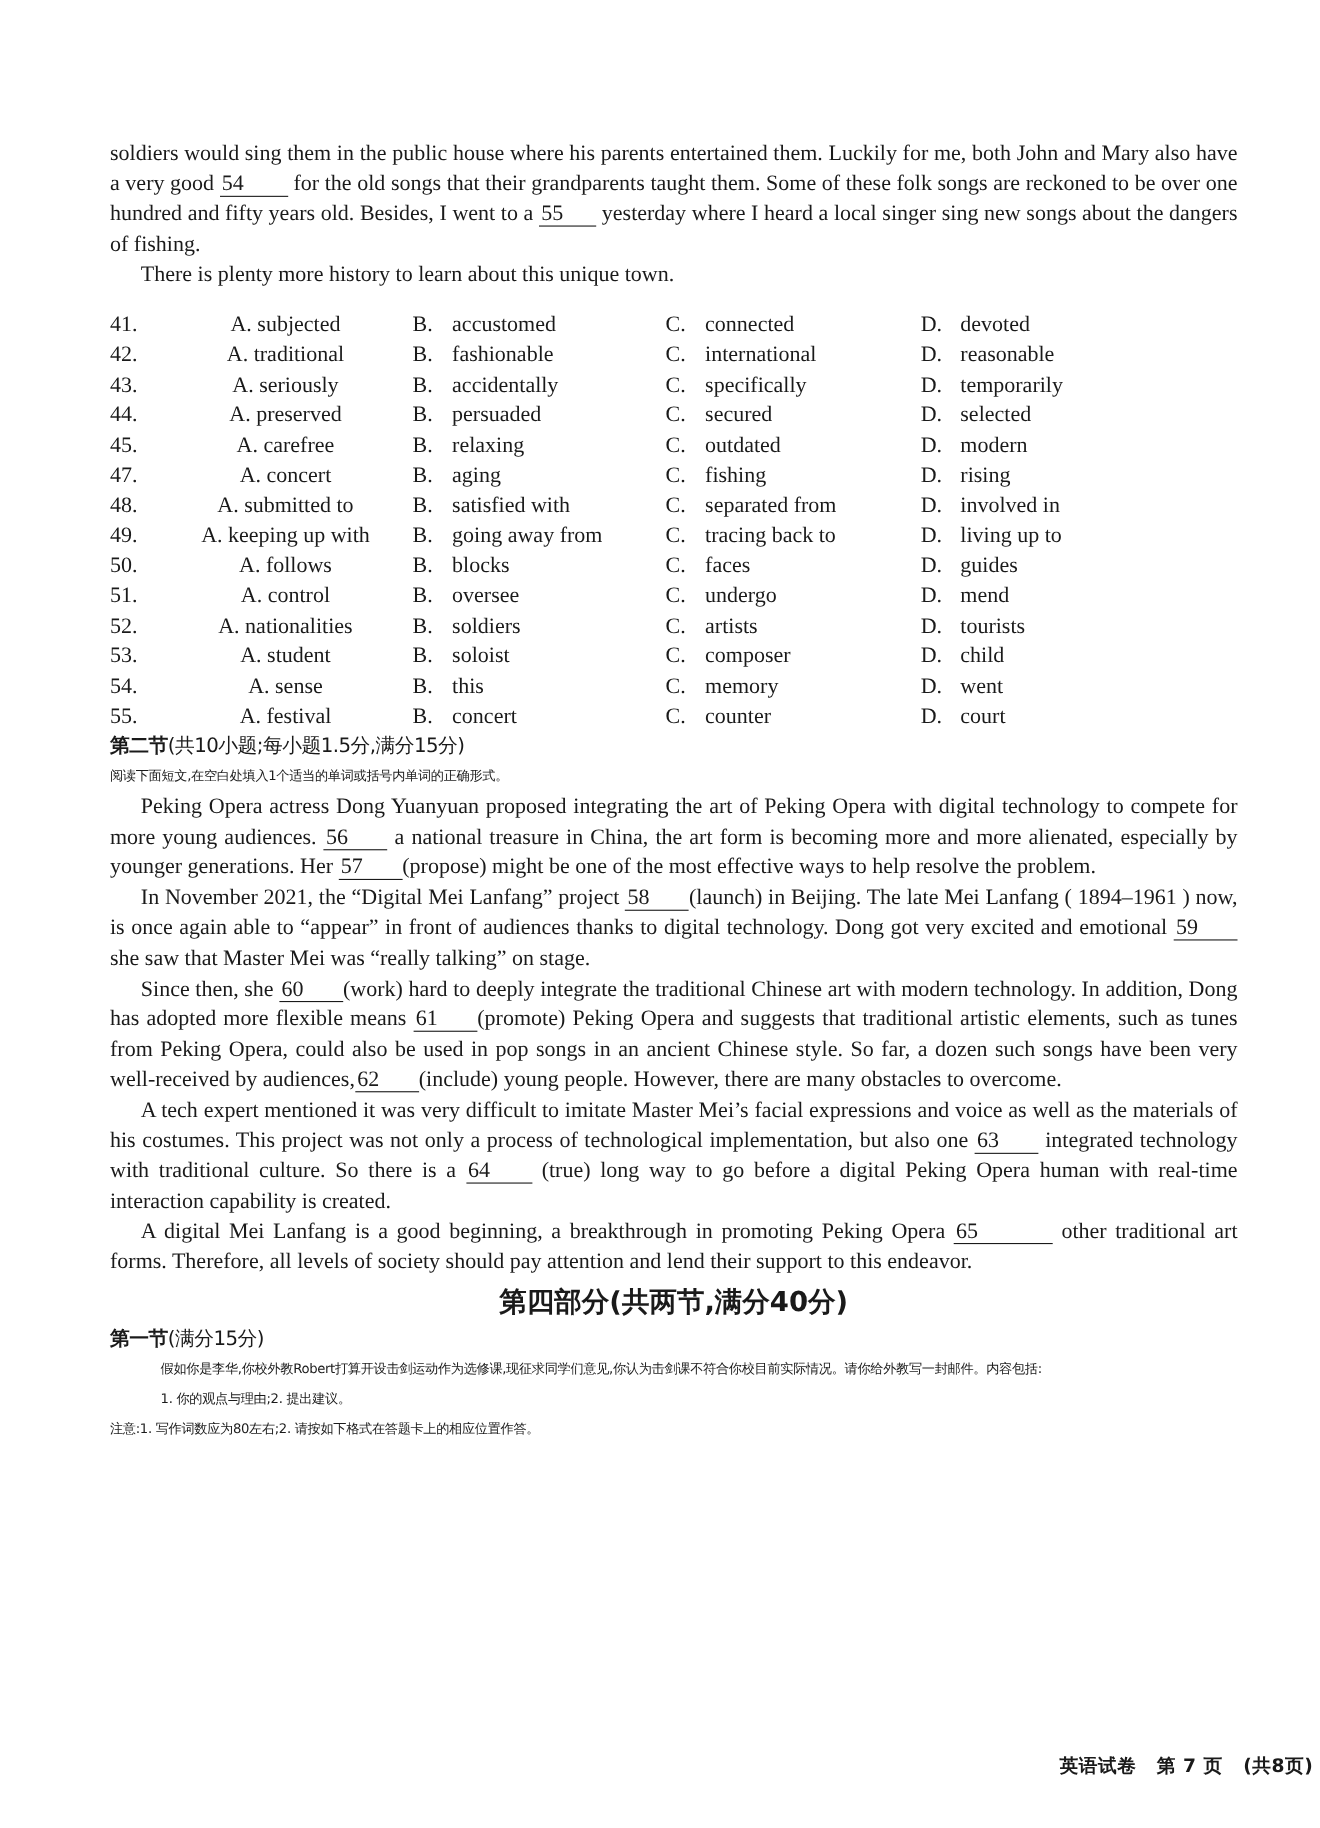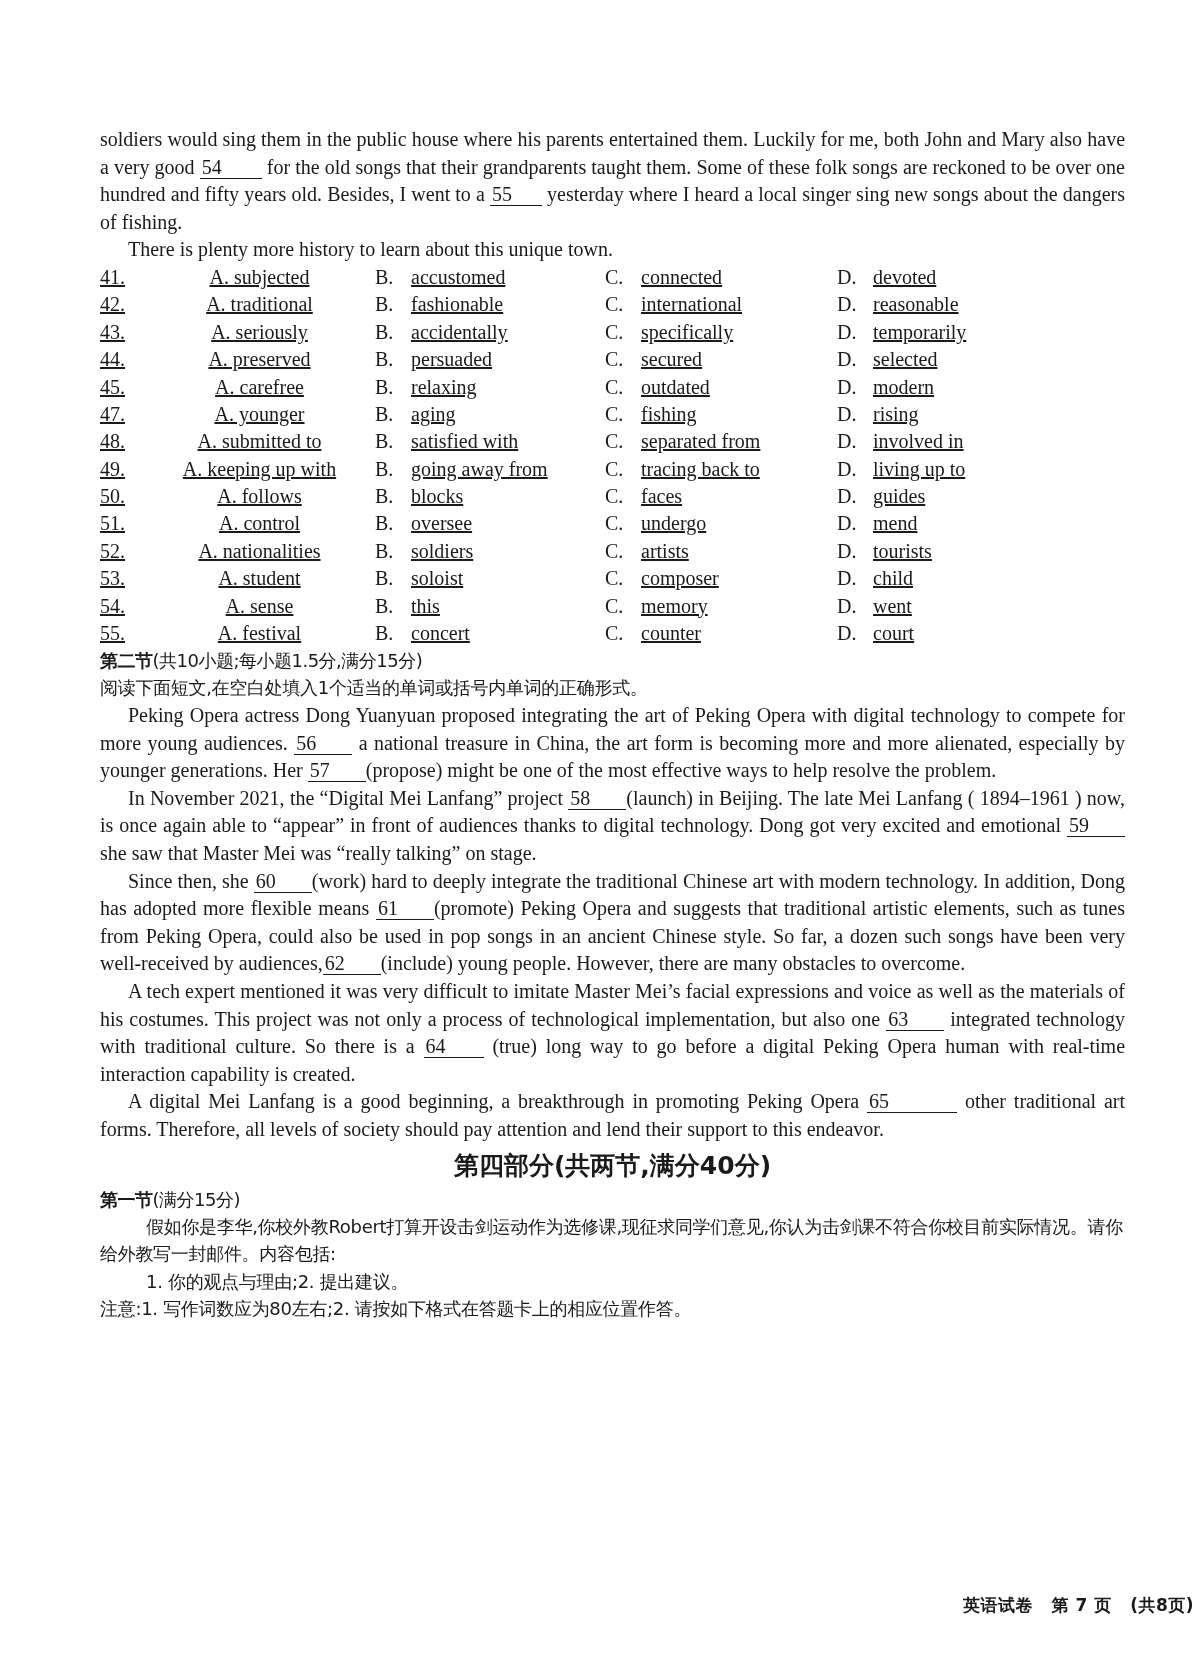--- a/index.html
+++ b/index.html
@@ -18,40 +18,40 @@
     display: inline-block; border-bottom: 1px solid #1a1a1a;
     text-align: center; line-height: 22px; text-indent: 0;
     padding: 0 2px;
   }
   .w54 { min-width: 58px; }
   .w55 { min-width: 48px; }
   .wnorm { min-width: 54px; }
   .w64 { min-width: 56px; }
   .w65 { min-width: 86px; }
 
-  .options { margin-top: 0; text-decoration: underline; }
+  .options { margin-top: 18px; }
   .opt-row {
     display: flex; font-size: 20px; line-height: 27.4px; height: 27.4px;
   }
   .opt-row .num { width: 44px; flex: none; }
   .opt-cell { flex: none; white-space: nowrap; }
   .opt-cell.a { width: 231px; text-align: center; }
   .opt-cell.b { width: 230px; }
   .opt-cell.c { width: 232px; }
   .opt-cell.d { width: 200px; }
   .opt-cell .letter { display: inline-block; }
   .opt-cell.b .letter, .opt-cell.c .letter, .opt-cell.d .letter { width: 36px; }
 
   .section-head {
     font-family: "DejaVu Sans", sans-serif; font-size: 18px; line-height: 27px;
     margin: 0; letter-spacing: -0.5px;
   }
   .section-head .bold { font-weight: bold; }
   .cn {
-    font-family: "DejaVu Sans", sans-serif; font-size: 18px; line-height: 27.6px;
+    font-family: "DejaVu Sans", sans-serif; font-size: 12px; line-height: 27.6px;
     margin: 0; letter-spacing: -0.3px;
   }
   .part-title {
     font-family: "DejaVu Sans", sans-serif; font-size: 25px; font-weight: bold;
     text-align: center; line-height: 40px; margin: 2px 0 0 0;
   }
   .footer {
     position: absolute; top: 1594px; left: 0; width: 1200px; text-align: right;
     font-family: "DejaVu Sans", sans-serif; font-size: 17px; font-weight: bold;
     letter-spacing: 0.5px;
@@ -104,21 +104,21 @@
     </div>
     <div class="opt-row">
       <span class="num">45.</span>
       <span class="opt-cell a">A. carefree</span>
       <span class="opt-cell b"><span class="letter">B.</span><span>relaxing</span></span>
       <span class="opt-cell c"><span class="letter">C.</span><span>outdated</span></span>
       <span class="opt-cell d"><span class="letter">D.</span><span>modern</span></span>
     </div>
     <div class="opt-row">
       <span class="num">47.</span>
-      <span class="opt-cell a">A. younger</span>
+      <span class="opt-cell a">A. concert</span>
       <span class="opt-cell b"><span class="letter">B.</span><span>aging</span></span>
       <span class="opt-cell c"><span class="letter">C.</span><span>fishing</span></span>
       <span class="opt-cell d"><span class="letter">D.</span><span>rising</span></span>
     </div>
     <div class="opt-row">
       <span class="num">48.</span>
       <span class="opt-cell a">A. submitted to</span>
       <span class="opt-cell b"><span class="letter">B.</span><span>satisfied with</span></span>
       <span class="opt-cell c"><span class="letter">C.</span><span>separated from</span></span>
       <span class="opt-cell d"><span class="letter">D.</span><span>involved in</span></span>

